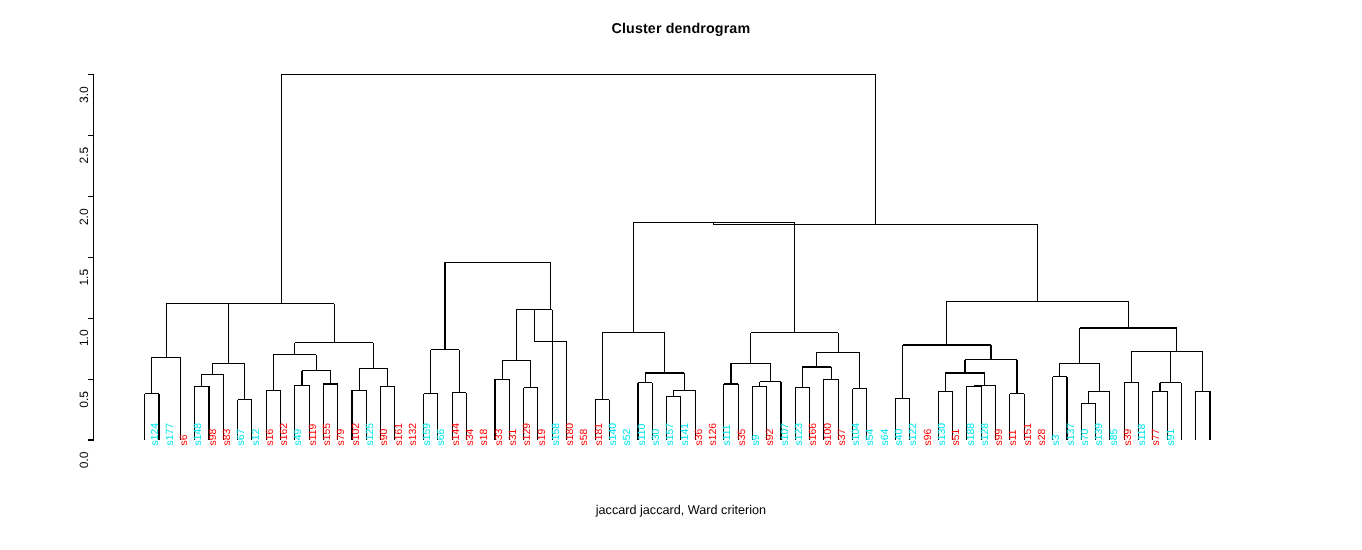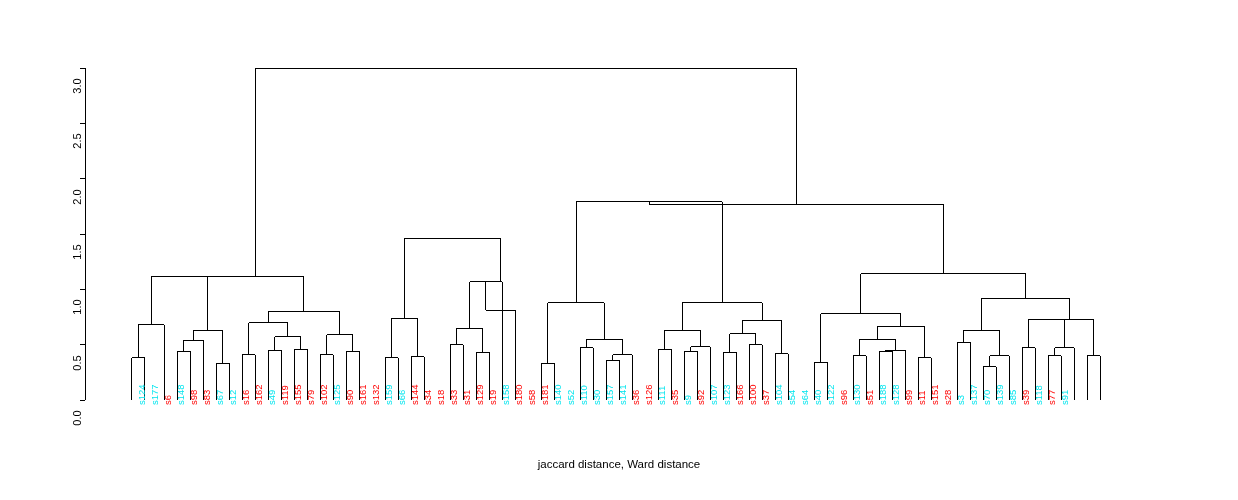--- a/index.html
+++ b/index.html
@@ -25,20 +25,21 @@
     text-align:left;
   }
   .c-cyan{color:#00e5ee;}
   .c-red{color:#ff0000;}
 </style>
 </head>
 <body>
 
 <div id="root">
 
+  <div id="title">Cluster dendrogram</div>
 
   <svg id="plot" viewBox="0 0 1238 500" width="1238" height="500" xmlns="http://www.w3.org/2000/svg">
     <g id="axis-group">
         <line x1="85" y1="68" x2="85" y2="400" stroke="#000000" stroke-width="1" shape-rendering="crispEdges"></line>
         <line x1="80" y1="400" x2="85" y2="400" stroke="#000000" stroke-width="1" shape-rendering="crispEdges"></line>
         <line x1="80" y1="344.6666666666667" x2="85" y2="344.6666666666667" stroke="#000000" stroke-width="1" shape-rendering="crispEdges"></line>
         <line x1="80" y1="289.33333333333337" x2="85" y2="289.33333333333337" stroke="#000000" stroke-width="1" shape-rendering="crispEdges"></line>
         <line x1="80" y1="234" x2="85" y2="234" stroke="#000000" stroke-width="1" shape-rendering="crispEdges"></line>
         <line x1="80" y1="178.66666666666669" x2="85" y2="178.66666666666669" stroke="#000000" stroke-width="1" shape-rendering="crispEdges"></line>
         <line x1="80" y1="123.33333333333331" x2="85" y2="123.33333333333331" stroke="#000000" stroke-width="1" shape-rendering="crispEdges"></line>
@@ -320,15 +321,15 @@
       <div class="leaflabel c-cyan" style="left: 967.5px; top: 405px;">s137</div>
       <div class="leaflabel c-cyan" style="left: 980.5px; top: 405px;">s70</div>
       <div class="leaflabel c-cyan" style="left: 993.5px; top: 405px;">s139</div>
       <div class="leaflabel c-cyan" style="left: 1006.5px; top: 405px;">s85</div>
       <div class="leaflabel c-red" style="left: 1019.5px; top: 405px;">s39</div>
       <div class="leaflabel c-cyan" style="left: 1032.5px; top: 405px;">s118</div>
       <div class="leaflabel c-red" style="left: 1045.5px; top: 405px;">s77</div>
       <div class="leaflabel c-cyan" style="left: 1058.5px; top: 405px;">s91</div>
     </div>
 
-  <div id="xcaption">jaccard distance, Ward distance</div>
+  <div id="xcaption">jaccard jaccard, Ward criterion</div>
 
 </div>
 
 </body></html>

